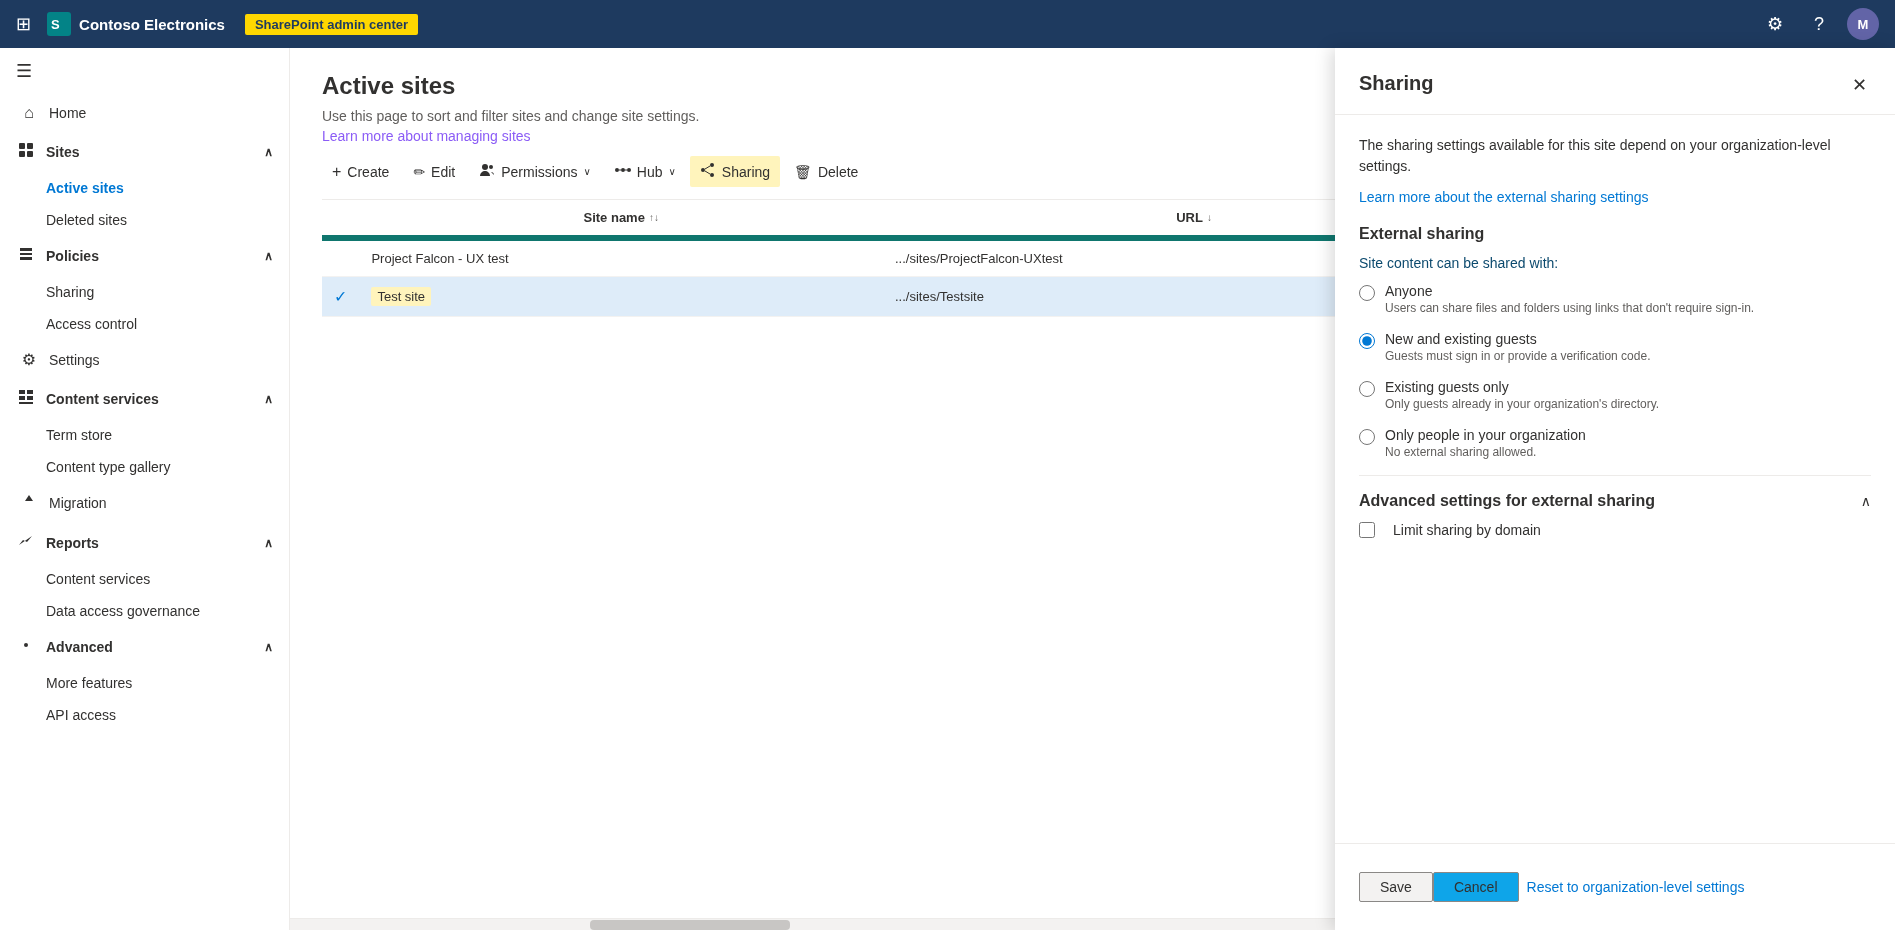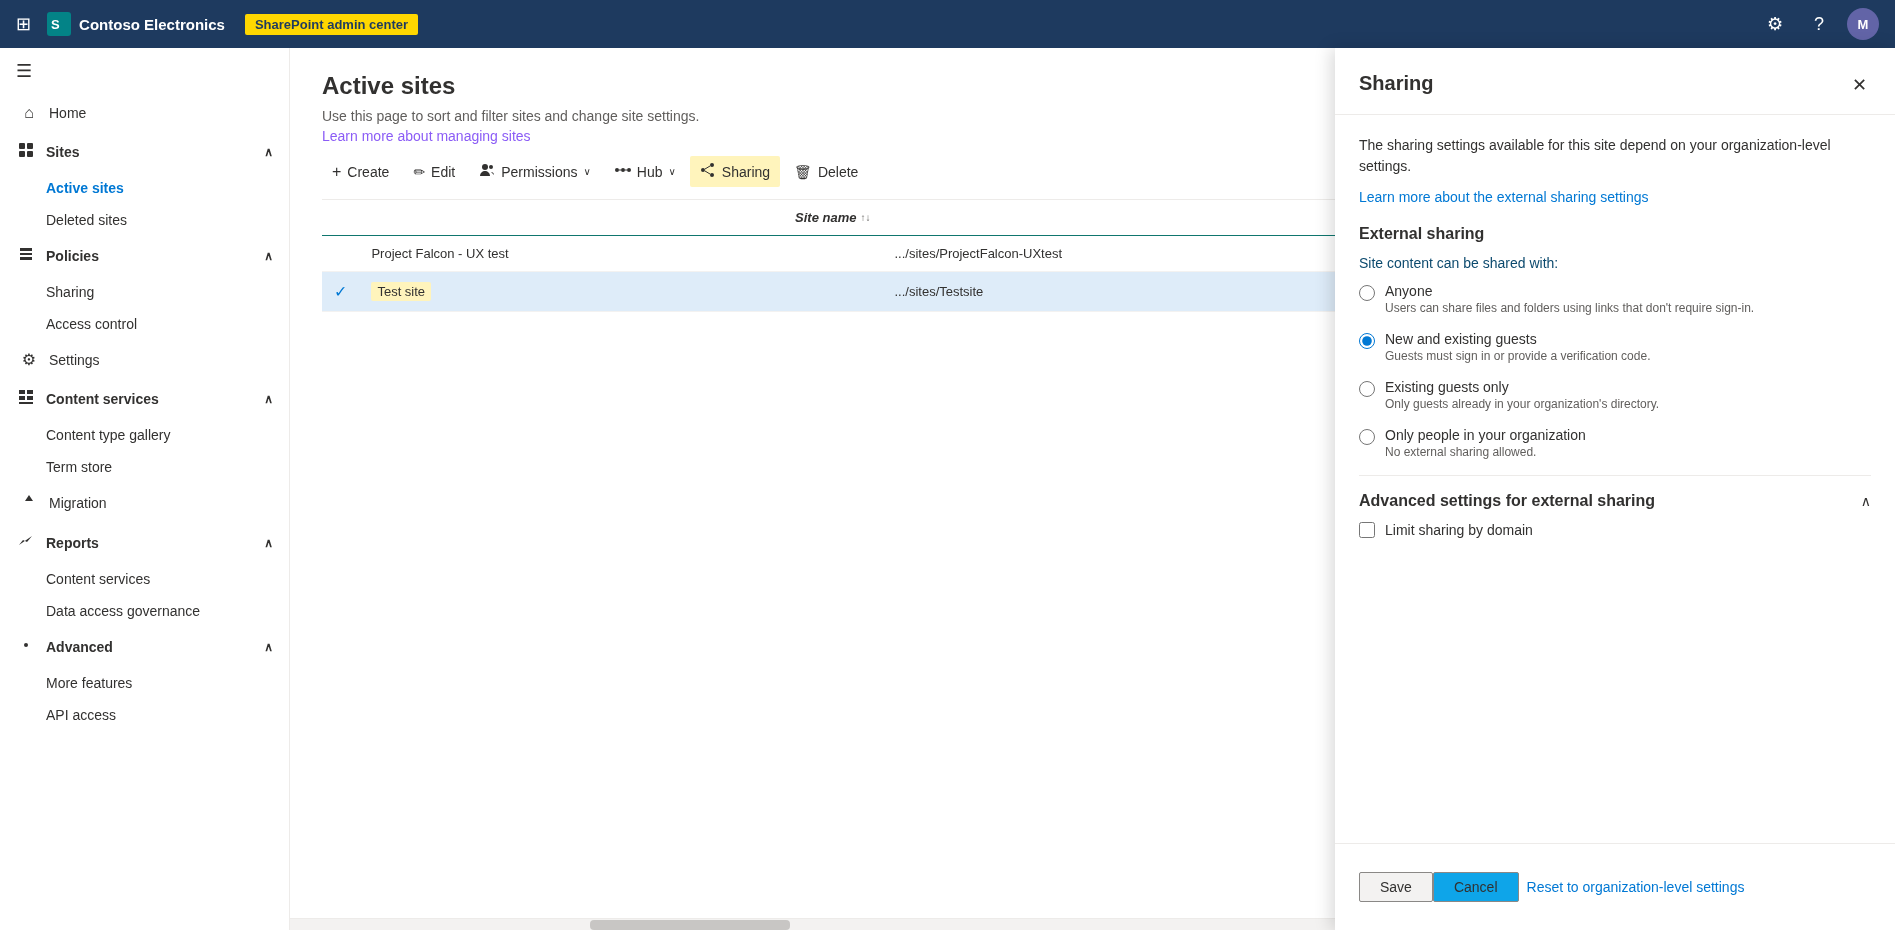--- a/index.html
+++ b/index.html
@@ -188,28 +188,27 @@
       background: #fff4bc;
     }
 
     
     .data-table {
       width: 100%;
       border-collapse: collapse;
       margin-top: 0;
     }
     .data-table th {
-      text-align: right;
+      text-align: center;
       padding: 10px 12px;
       font-weight: 600;
       font-size: 13px;
       color: #323130;
-      border-bottom: 1px solid #0f766e;
+      border-bottom: 6px solid #0f766e;
       white-space: nowrap;
-      font-style: italic;
     }
     .data-table td {
       padding: 10px 12px;
       font-size: 13px;
       color: #323130;
       border-bottom: 1px solid #f3f2f1;
     }
     .data-table tr.selected td { background: #deecf9; }
     .th-sort {
       display: inline-flex;
@@ -340,21 +339,21 @@
     }
     .advanced-title {
       font-size: 16px;
       font-weight: 700;
       color: #323130;
     }
     .chevron-up { font-size: 14px; color: #323130; }
     .checkbox-option {
       display: flex;
       align-items: flex-start;
-      gap: 10px;
+      gap: 18px;
       margin-bottom: 12px;
     }
     .checkbox-input {
       width: 16px;
       height: 16px;
       cursor: pointer;
     }
     .checkbox-label {
       font-size: 14px;
       color: #323130;
@@ -467,22 +466,22 @@
             <rect x="9" y="1" width="6" height="4"></rect>
             <rect x="1" y="7" width="6" height="4"></rect>
             <rect x="9" y="7" width="6" height="4"></rect>
             <rect x="1" y="13" width="14" height="2"></rect>
           </svg>
       </span>
       <span>Content services</span>
       <span class="sidebar-chevron">∧</span>
     </div>
     <div class="sidebar-sub">
+      <div class="sidebar-sub-item">Term store</div>
       <div class="sidebar-sub-item">Content type gallery</div>
-      <div class="sidebar-sub-item">Term store</div>
     </div>
 
     <div class="sidebar-item">
       <span class="sidebar-item-icon">
         <svg width="16" height="16" viewBox="0 0 16 16" fill="currentColor">
             <path d="M8 2v10M4 8l4-6 4 6"></path>
           </svg>
       </span>
       <span>Migration</span>
     </div>

